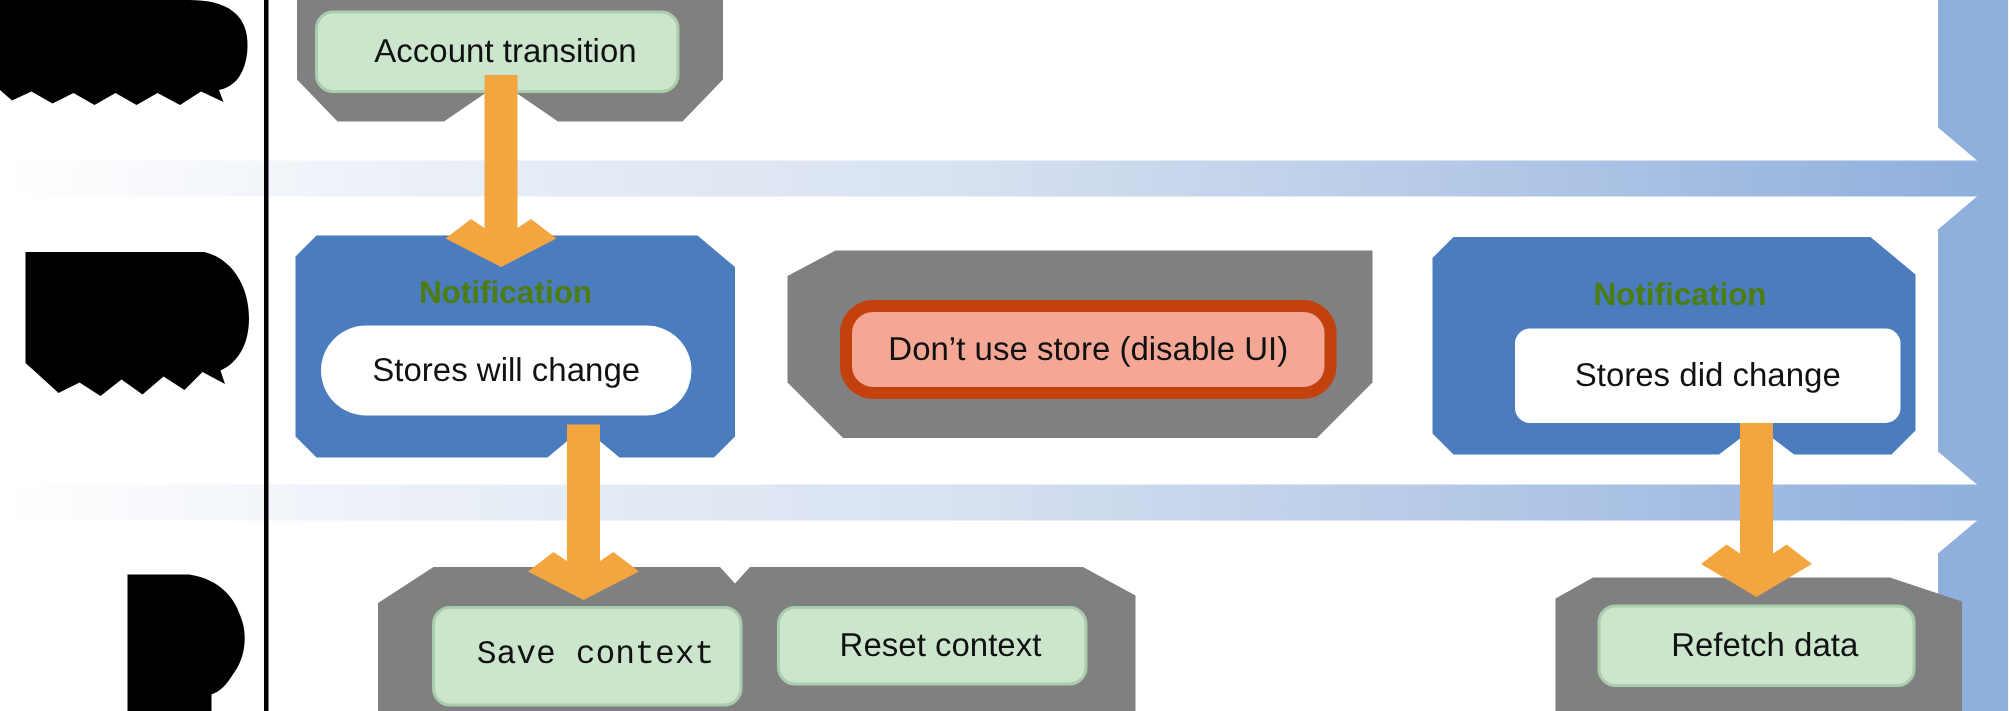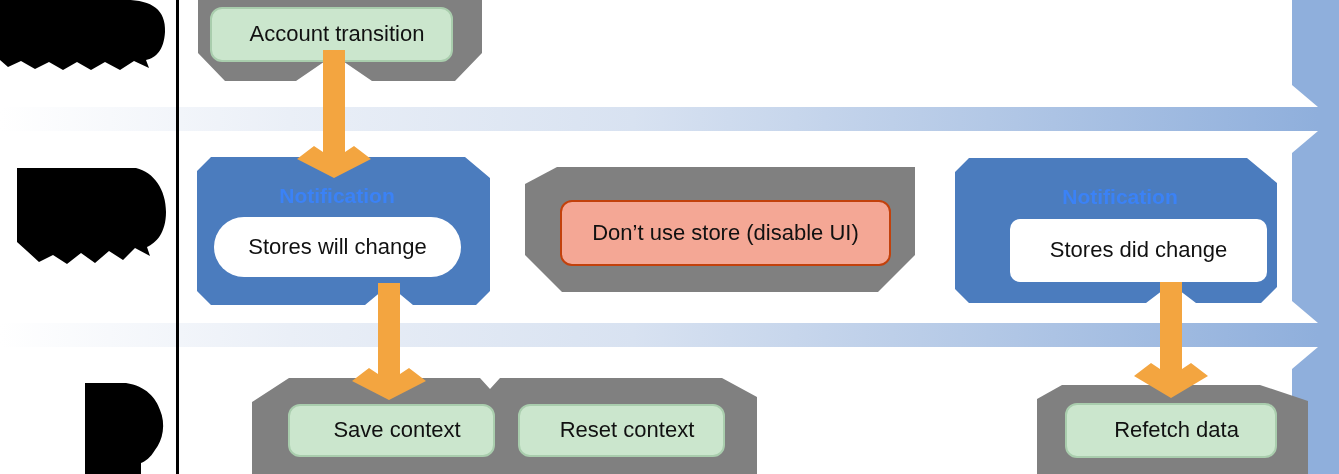--- a/index.html
+++ b/index.html
@@ -18,24 +18,24 @@
   .vline {
     position:absolute; left:176px; top:0; width:3px; height:474px;
     background:#000; z-index:3;
   }
   .label-box {
     position:absolute; display:flex; align-items:center; justify-content:center;
     font-size:22px; color:#111; text-align:center; box-sizing:border-box;
     z-index:4; line-height:1.1; white-space:nowrap;
   }
   .green  { background:#cbe6cd; border:2px solid #a9cdad; border-radius:12px;padding-left:11px; }
-  .salmon { background:#f4a795; border:2px solid #c2410c; border-radius:12px; }
+  .salmon { background:#f4a795; border:8px solid #c2410c; border-radius:22px; }
   .white  { background:#ffffff; border-radius:10px; }
   .ntitle {
-    position:absolute; color:#3b82f6; font-weight:bold; font-size:21px;
+    position:absolute; color:#4d7c0f; font-weight:bold; font-size:21px;
     text-align:center; z-index:4; white-space:nowrap;
   }
 </style>
 </head>
 <body>
 
 <div class="stage">
 
   <div class="band" style="top:107px;"></div>
   <div class="band" style="top:323px;"></div>
@@ -76,21 +76,21 @@
 
   <div class="label-box salmon" style="left:560px; top:200px; width:331px; height:66px;">
     <span>Don’t use store (disable UI)</span>
   </div>
 
   <div class="ntitle" style="left:955px; top:185px; width:330px;">Notification</div>
   <div class="label-box white" style="left:990px; top:219px; width:257px; height:63px;margin-left:20px;">
     <span>Stores did change</span>
   </div>
 
-  <div class="label-box green" style="left:288px; top:404px; width:207px; height:53px;">
+  <div class="label-box green" style="left:288px; top:404px; width:207px; height:67px;font-family:Liberation Mono, monospace;">
     <span>Save context</span>
   </div>
   <div class="label-box green" style="left:1065px; top:403px; width:212px; height:55px;">
     <span>Refetch data</span>
   </div>
   <div class="label-box green" style="left:518px; top:404px; width:207px; height:53px;">
     <span>Reset context</span>
   </div>
 
   <svg class="arrow-layer" width="1339" height="474" viewBox="0 0 1339 474">

